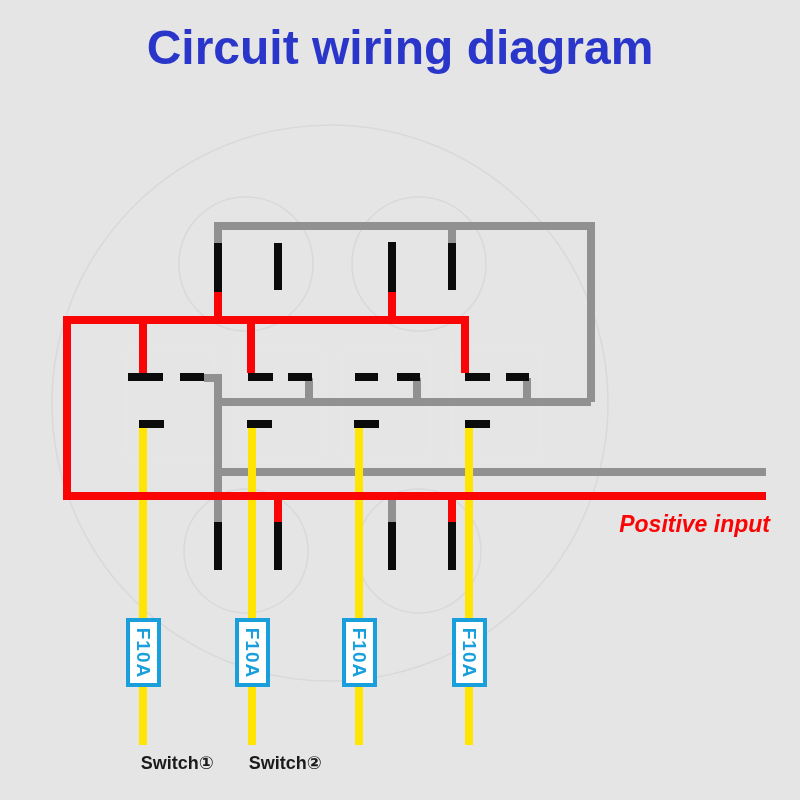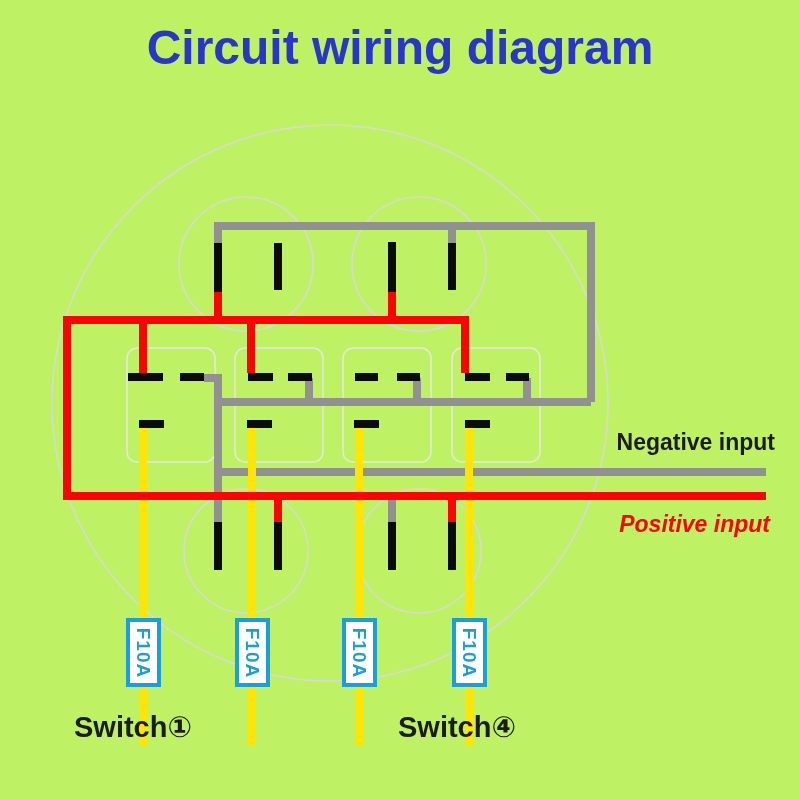--- a/index.html
+++ b/index.html
@@ -1,39 +1,39 @@
 <!DOCTYPE html>
 <html style="--blue: #2a36c9; --red: #fa0505; --yellow: #ffe404; --wire_gray: #919191; --cyan: #189fdc; --terminal_black: #0b0b0b; --outline_gray: #d9d9d9; --box_outline: #e6e6e6; --label_black: #1b1b1b;"><head>
 <meta charset="utf-8">
 <style>
   html,body{margin:0;padding:0;background:#fff;}
   #stage{
-    position:relative;width:800px;height:800px;background:#bef264;overflow:hidden;
+    position:relative;width:800px;height:800px;background:#e5e5e5;overflow:hidden;
     font-family:"Liberation Sans","DejaVu Sans",sans-serif;
   }
   #title{
     position:absolute;left:0;right:0;top:20px;text-align:center;
     font-size:48px;font-weight:700;letter-spacing:0px;color:var(--blue,#2a36c9);
   }
   #diagram-svg{position:absolute;left:0;top:0;}
   .io-label{position:absolute;font-size:23px;font-weight:700;white-space:nowrap;}
   #negative-label{right:25px;top:429px;color:var(--label_black,#1b1b1b);}
   #positive-label{right:30px;top:511px;color:var(--red,#fa0505);font-style:italic;}
   .fuse-box{
     position:absolute;top:618px;width:27px;height:61px;background:#ffffff;
     border:4px solid var(--cyan,#189fdc);display:flex;align-items:center;justify-content:center;
   }
   .fuse-label{
     display:block;transform:rotate(90deg);font-size:19px;font-weight:700;
     letter-spacing:1px;color:var(--cyan,#189fdc);white-space:nowrap;
   }
   #fuse-1{left:126px;} #fuse-2{left:235px;} #fuse-3{left:342px;} #fuse-4{left:452px;}
   .switch-label{
-    position:absolute;top:710px;width:140px;text-align:left;
-    font-size:29px;font-weight:700;color:var(--label_black,#1b1b1b);white-space:nowrap;
+    position:absolute;top:752px;width:140px;text-align:right;
+    font-size:18px;font-weight:700;color:var(--label_black,#1b1b1b);white-space:nowrap;
   }
   #switch-1{left:74px;} #switch-2{left:182px;} #switch-3{left:290px;} #switch-4{left:398px;}
 </style>
 </head>
 <body>
 
 <div id="stage">
 
   <div id="title">Circuit wiring diagram</div>
 
@@ -98,32 +98,31 @@
       <path d="M465,373 V320 H67 V496 H766"></path>
       <path d="M143,320 V373"></path>
       <path d="M251,320 V373"></path>
       <path d="M218,292 V320"></path>
       <path d="M392,292 V320"></path>
       <path d="M278,496 V522"></path>
       <path d="M452,496 V522"></path>
     </g>
   </svg>
 
-  <div class="io-label" id="negative-label">Negative input</div>
   <div class="io-label" id="positive-label">Positive input</div>
 
   <div class="fuse-box" id="fuse-1">
     <span class="fuse-label">F10A</span>
   </div>
   <div class="fuse-box" id="fuse-2">
     <span class="fuse-label">F10A</span>
   </div>
   <div class="fuse-box" id="fuse-3">
     <span class="fuse-label">F10A</span>
   </div>
   <div class="fuse-box" id="fuse-4">
     <span class="fuse-label">F10A</span>
   </div>
 
   <div class="switch-label" id="switch-1">Switch①</div>
-  <div class="switch-label" id="switch-4">Switch④</div>
+  <div class="switch-label" id="switch-2">Switch②</div>
 
 </div>
 
 </body></html>

